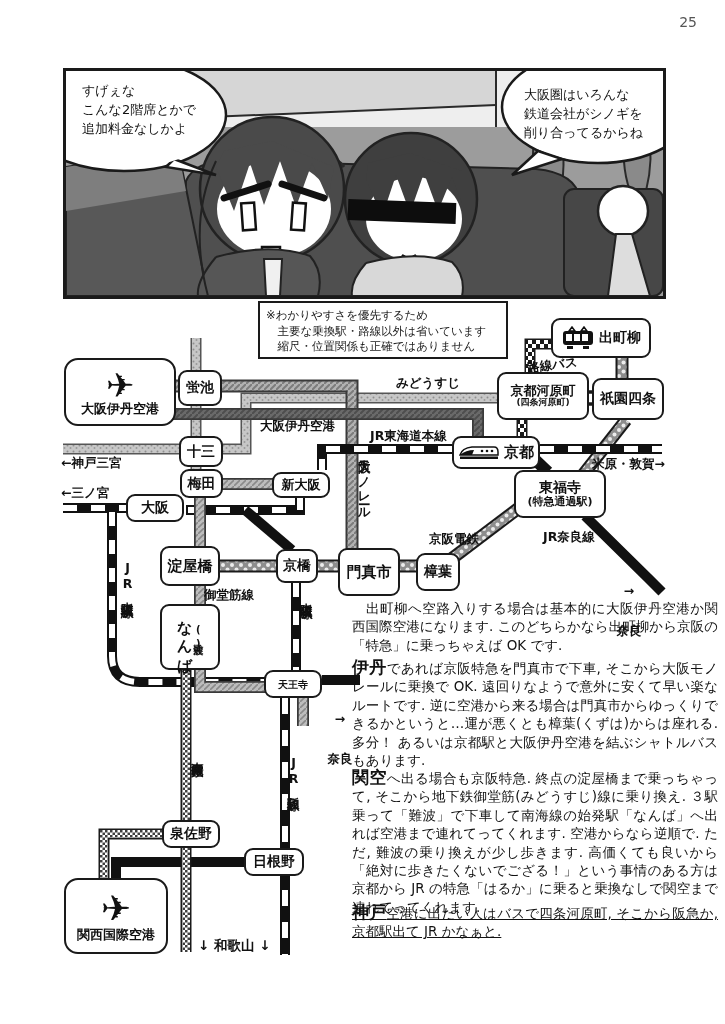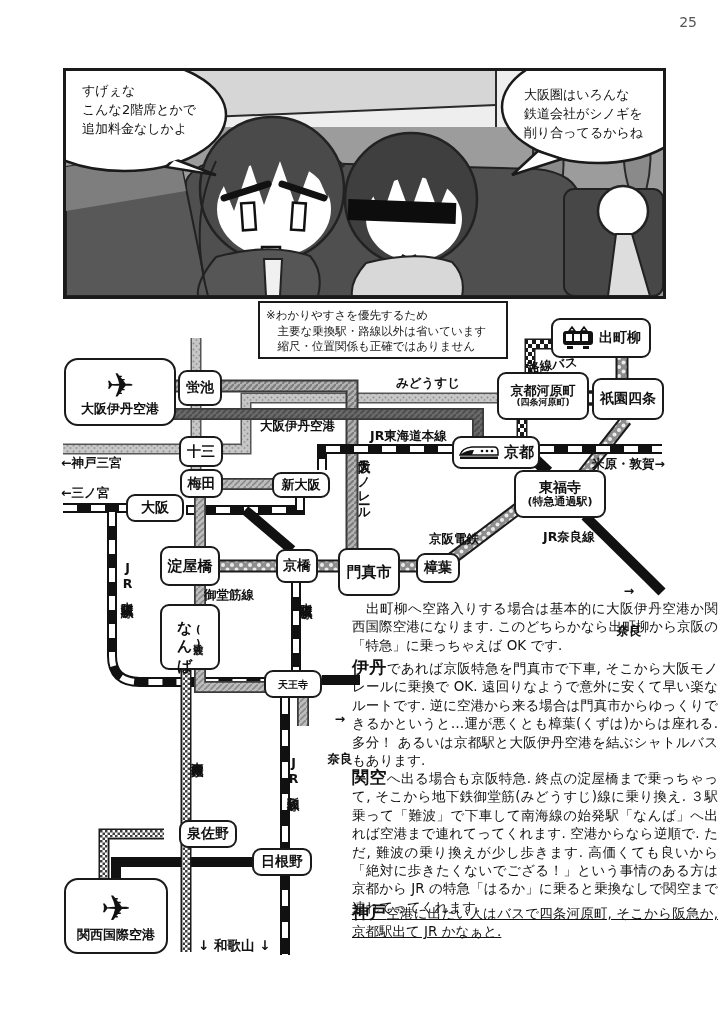--- a/index.html
+++ b/index.html
@@ -290,38 +290,38 @@
   </div>
 
   <div class="station" style="left:276px;top:549px;width:42px;height:34px;font-size:14px;">
     <span>京橋</span>
   </div>
 
   <div class="station" style="left:338px;top:548px;width:62px;height:48px;font-size:15px;">
     <span>門真市</span>
   </div>
 
-  <div class="station" style="left:416px;top:553px;width:44px;height:30px;font-size:14px;text-align:center;">
+  <div class="station" style="left:416px;top:553px;width:44px;height:38px;font-size:14px;text-align:center;">
     <span>樟葉</span>
   </div>
 
   <div class="station" style="left:160px;top:604px;width:60px;height:66px;font-size:15px;flex-direction:row;">
     <span class="vert">なんば</span>
     <span class="vert sub" style="font-size:10px;">(難波)</span>
   </div>
 
   <div class="station" style="left:264px;top:670px;width:58px;height:28px;font-size:10px;">
     <span>天王寺</span>
   </div>
 
-  <div class="station" style="left:162px;top:820px;width:58px;height:28px;font-size:14px;margin-left:17px;">
+  <div class="station" style="left:162px;top:820px;width:58px;height:28px;font-size:14px;">
     <span>泉佐野</span>
   </div>
 
-  <div class="station" style="left:252px;top:848px;width:60px;height:28px;font-size:14px;font-family:Liberation Serif, serif;">
+  <div class="station" style="left:244px;top:848px;width:60px;height:28px;font-size:14px;font-family:Liberation Serif, serif;">
     <span>日根野</span>
   </div>
 
   <div class="station" style="left:64px;top:878px;width:104px;height:76px;font-size:13px;border-radius:14px;">
     <span style="font-size:36px;line-height:38px;">✈</span>
     <span>関西国際空港</span>
   </div>
 
   <div class="linelabel" style="left:527px;top:358px;transform:rotate(-7deg);">路線バス</div>
   <div class="linelabel" style="left:396px;top:376px;">みどうすじ</div>

